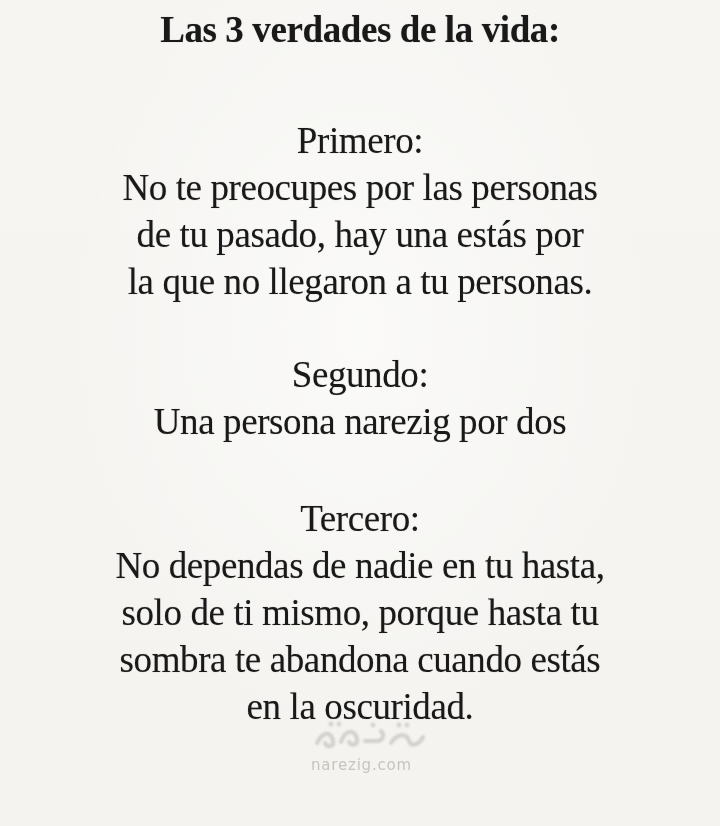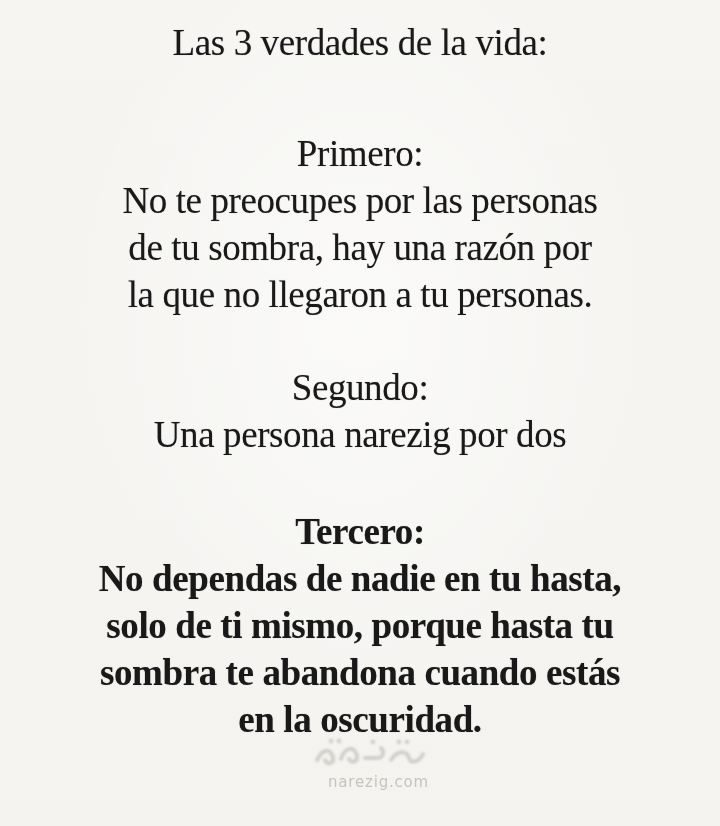--- a/index.html
+++ b/index.html
@@ -29,37 +29,38 @@
     padding-top: 6px;
     text-align: center;
     font-family: "Liberation Serif", "DejaVu Serif", serif;
     font-size: 37px;
     line-height: 47px;
     letter-spacing: -0.4px;
     color: #191919;
     text-shadow: 0 0 1px rgba(25,25,25,0.35);
   }
   .quote-title {
-    margin: 13px;
+    margin: 0;
+    font-weight: bold;
   }
   .quote-section { margin: 15px; }
   .quote-section.s1 { margin-top: 64px; }
   .quote-section.s2 { margin-top: 46px; }
-  .quote-section.s3 { margin-top: 50px; font-weight: bold; }
+  .quote-section.s3 { margin-top: 50px; }
   .section-heading, .section-line {
     white-space: nowrap;
   }
   
   .watermark {
     position: absolute;
     z-index: 0;
-    top: 734px;
+    top: 717px;
     left: 50%;
     transform: translateX(calc(-50% + 10px));
-    text-align: right;
+    text-align: left;
     pointer-events: none;
   }
   .watermark-logo {
     display: block;
     margin: 0 auto;
     filter: blur(1.1px);
     opacity: 0.55;
   }
   .watermark-domain {
     margin-top: 3px;
@@ -94,21 +95,21 @@
     <div class="watermark-domain">narezig.com</div>
   </div>
 
   <div class="content">
 
     <div class="quote-title">Las 3 verdades de la vida:</div>
 
     <section class="quote-section s1">
       <div class="section-heading">Primero:</div>
       <div class="section-line">No te preocupes por las personas</div>
-      <div class="section-line">de tu sombra, hay una razón por</div>
+      <div class="section-line">de tu pasado, hay una estás por</div>
       <div class="section-line">la que no llegaron a tu personas.</div>
     </section>
 
     <section class="quote-section s2">
       <div class="section-heading">Segundo:</div>
       <div class="section-line">Una persona narezig por dos</div>
     </section>
 
     <section class="quote-section s3">
       <div class="section-heading">Tercero:</div>

